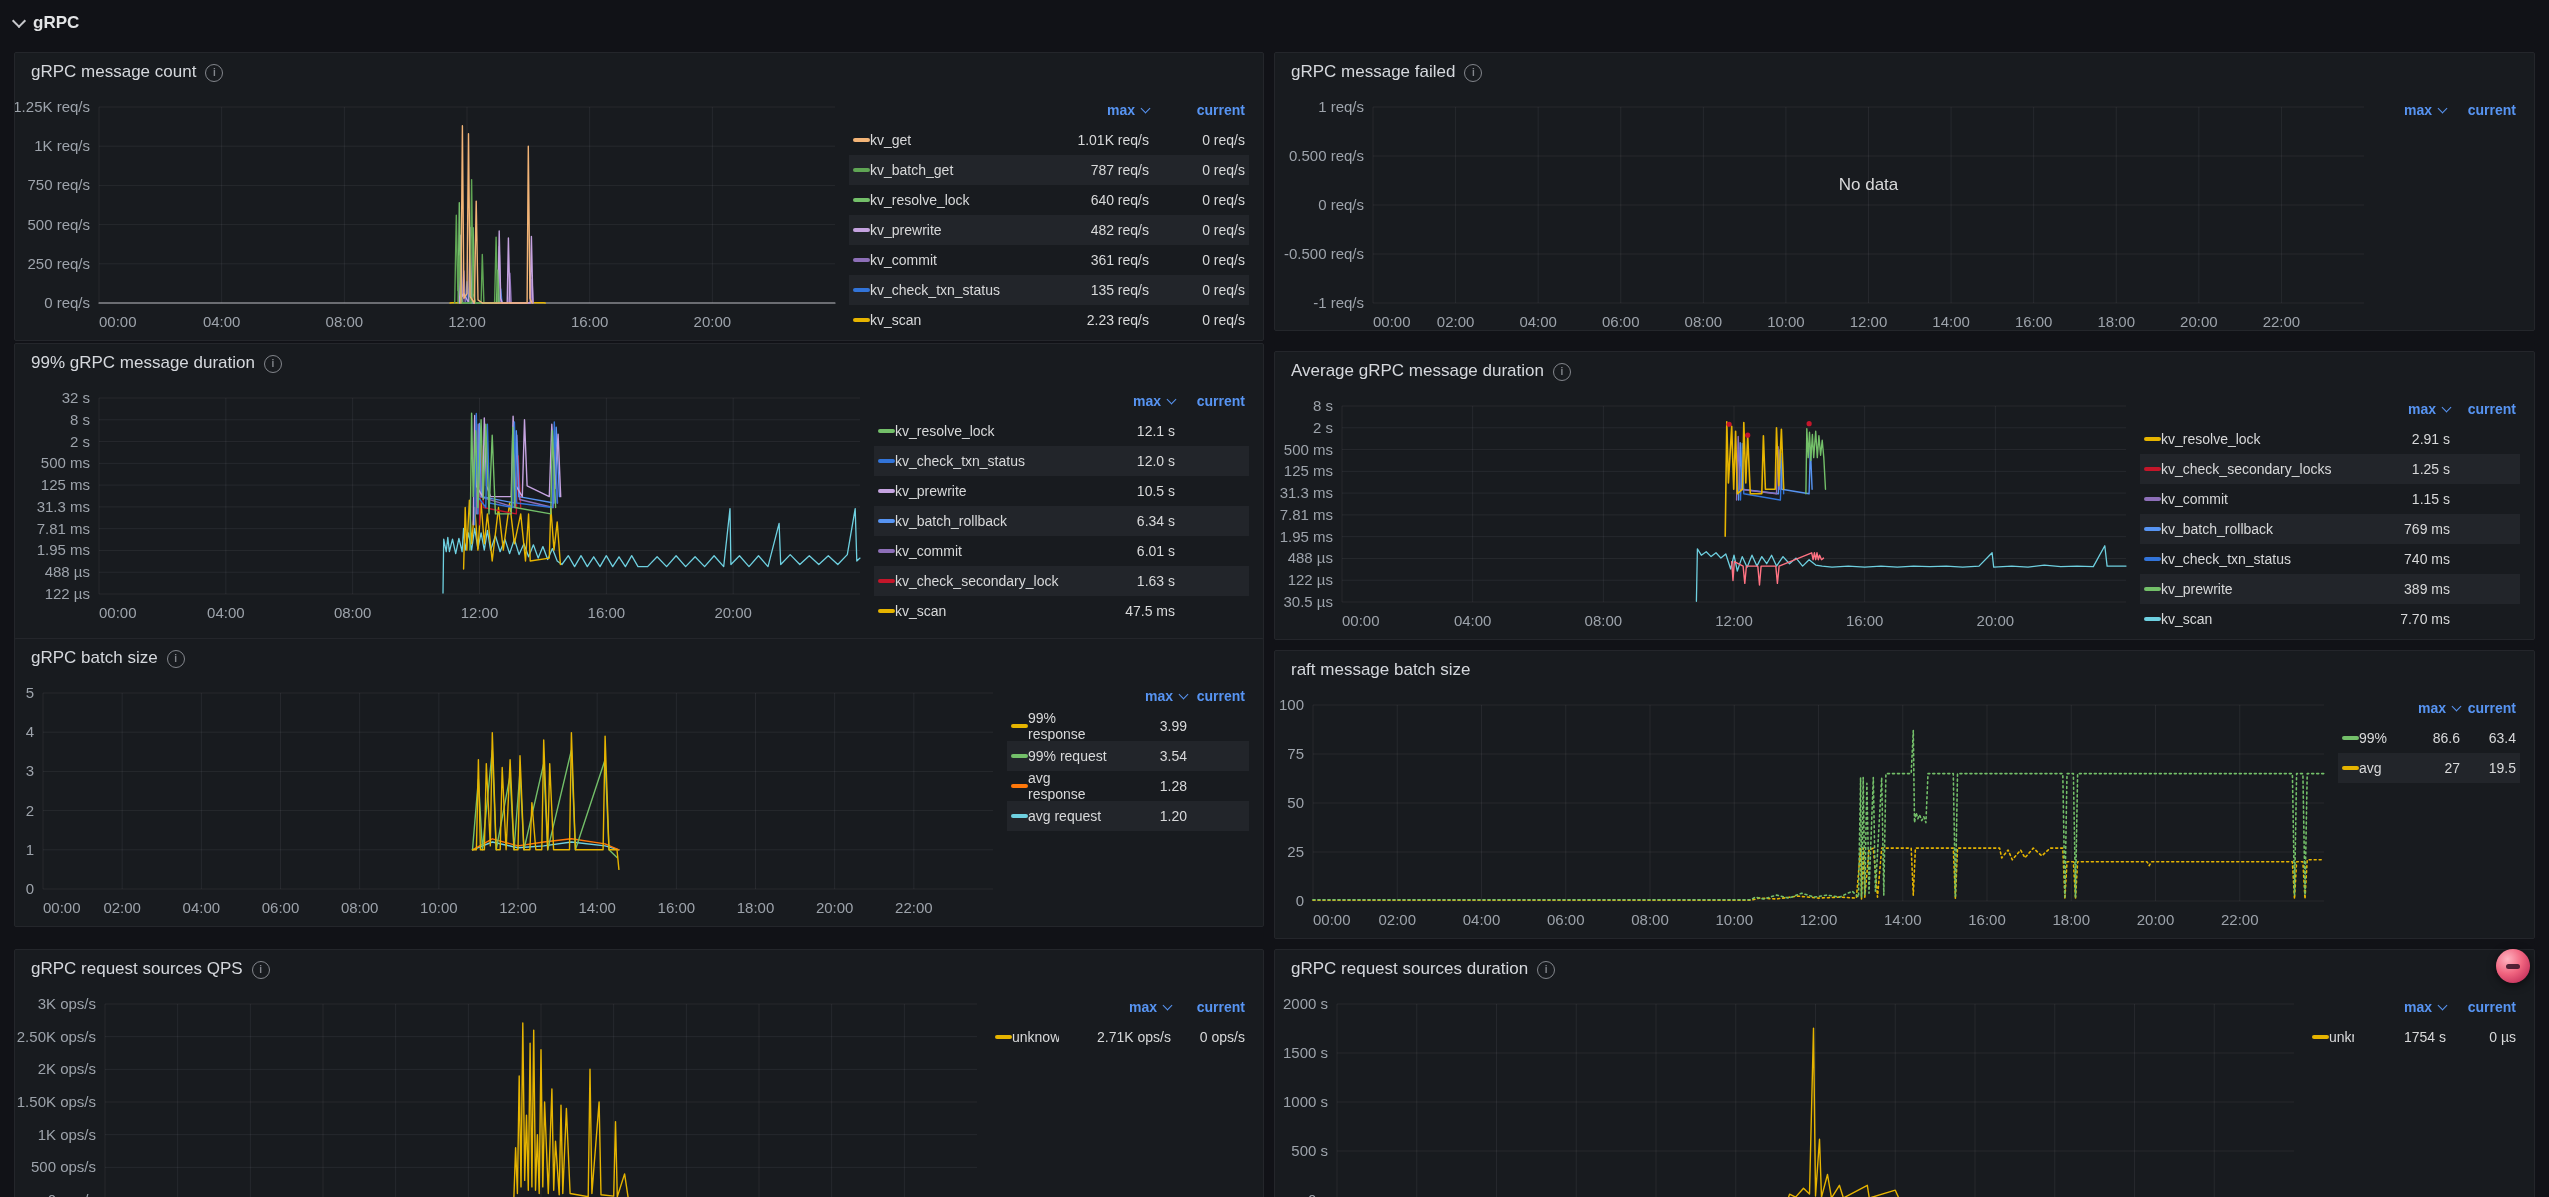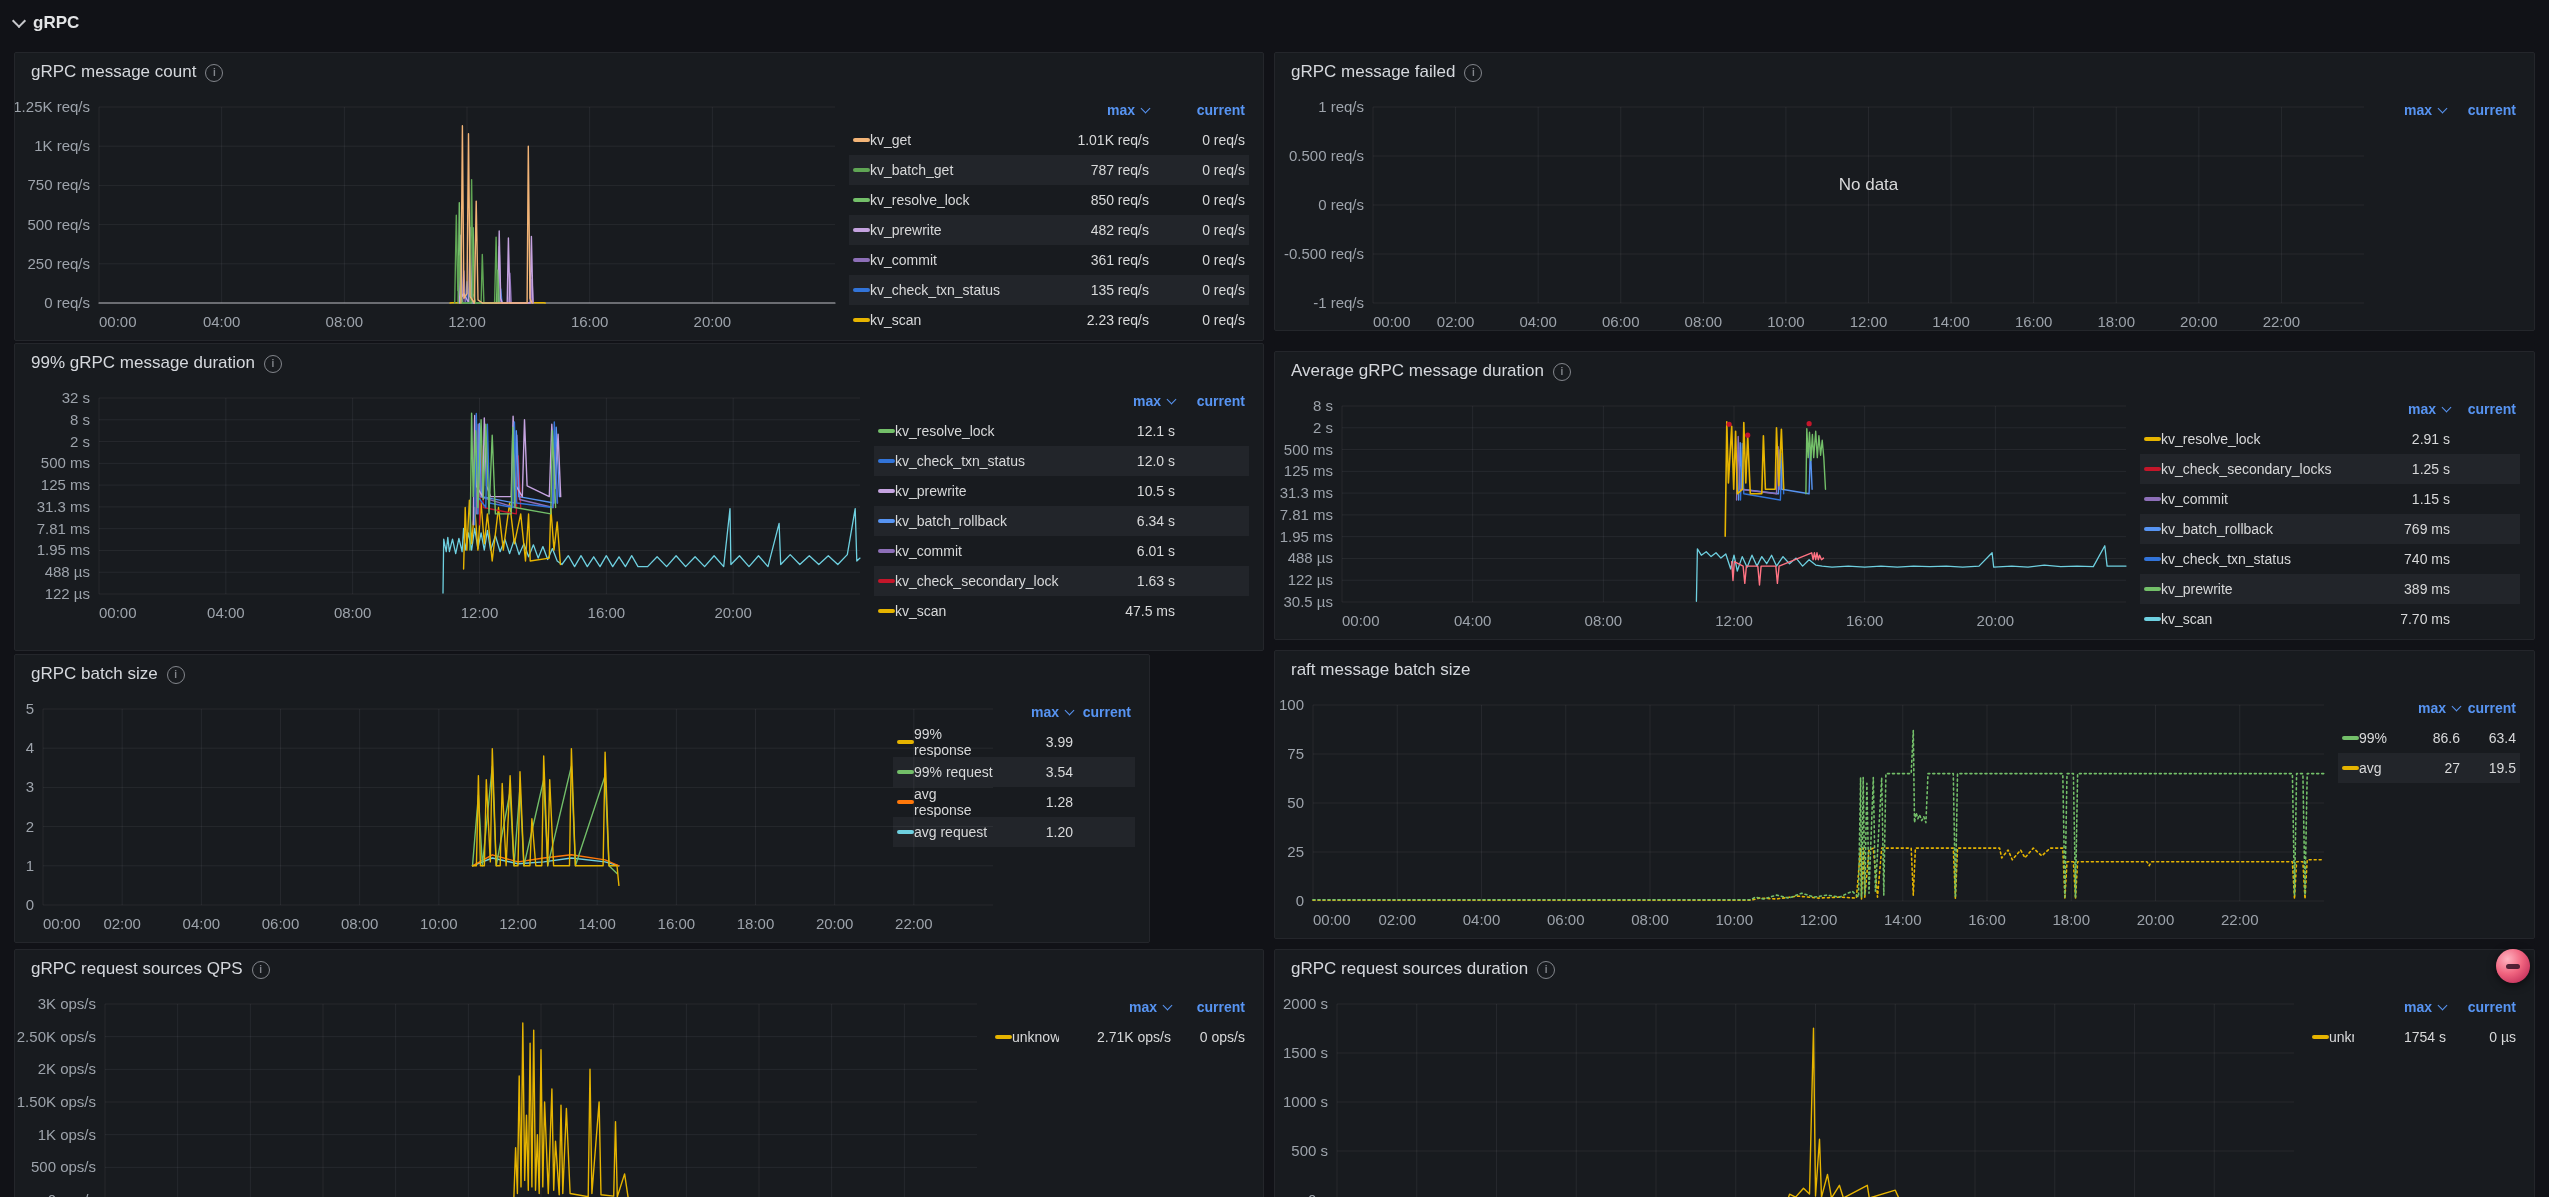--- a/index.html
+++ b/index.html
@@ -118,21 +118,21 @@
         <div class="lcell lname zebra">
           <span class="swatch" style="background: rgb(95, 165, 84);"></span>
           <span>kv_batch_get</span>
         </div>
         <div class="lcell lval zebra">787 req/s</div>
         <div class="lcell lval zebra">0 req/s</div>
         <div class="lcell lname">
           <span class="swatch" style="background: rgb(115, 191, 105);"></span>
           <span>kv_resolve_lock</span>
         </div>
-        <div class="lcell lval">850 req/s</div>
+        <div class="lcell lval">640 req/s</div>
         <div class="lcell lval">0 req/s</div>
         <div class="lcell lname zebra">
           <span class="swatch" style="background: rgb(197, 163, 224);"></span>
           <span>kv_prewrite</span>
         </div>
         <div class="lcell lval zebra">482 req/s</div>
         <div class="lcell lval zebra">0 req/s</div>
         <div class="lcell lname">
           <span class="swatch" style="background: rgb(141, 111, 184);"></span>
           <span>kv_commit</span>
@@ -401,21 +401,21 @@
         <div class="lcell lval zebra">389 ms</div>
         <div class="lcell lval zebra"></div>
         <div class="lcell lname">
           <span class="swatch" style="background: rgb(110, 208, 224);"></span>
           <span>kv_scan</span>
         </div>
         <div class="lcell lval">7.70 ms</div>
         <div class="lcell lval"></div>
       </div>
     </div>
-    <div class="panel" style="left: 14px; top: 654px; width: 1136px; height: 289px;">
+    <div class="panel" style="left: 14px; top: 638px; width: 1250px; height: 289px;">
       <div class="ptitle">
         <span>gRPC batch size</span>
         <span class="info">i</span>
       </div>
       <svg width="1250" height="289" class="chart">
         <line x1="28" y1="54" x2="978" y2="54" stroke="rgba(204,204,220,0.08)" stroke-width="1"></line>
         <text x="19" y="59" fill="#9da3ab" font-size="15" text-anchor="end">5</text>
         <line x1="28" y1="93.19999999999999" x2="978" y2="93.19999999999999" stroke="rgba(204,204,220,0.08)" stroke-width="1"></line>
         <text x="19" y="98.19999999999999" fill="#9da3ab" font-size="15" text-anchor="end">4</text>
         <line x1="28" y1="132.4" x2="978" y2="132.4" stroke="rgba(204,204,220,0.08)" stroke-width="1"></line>

